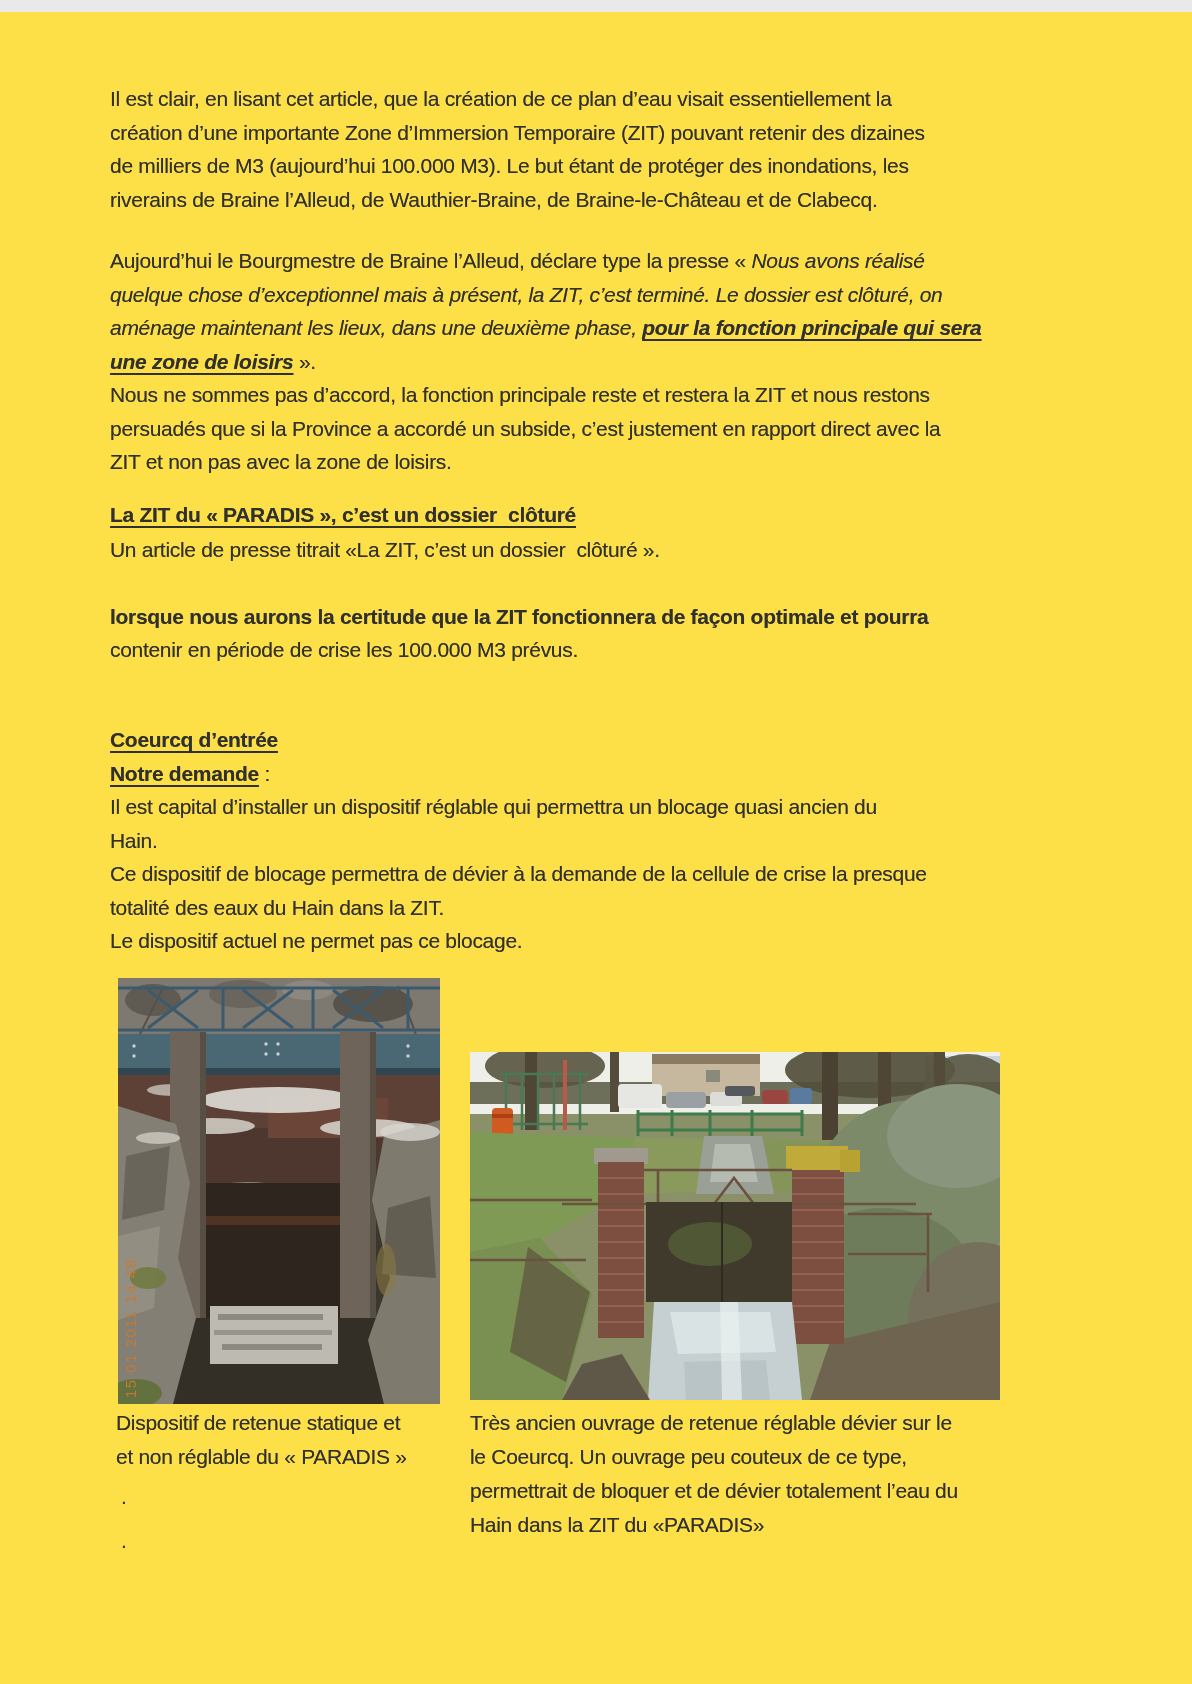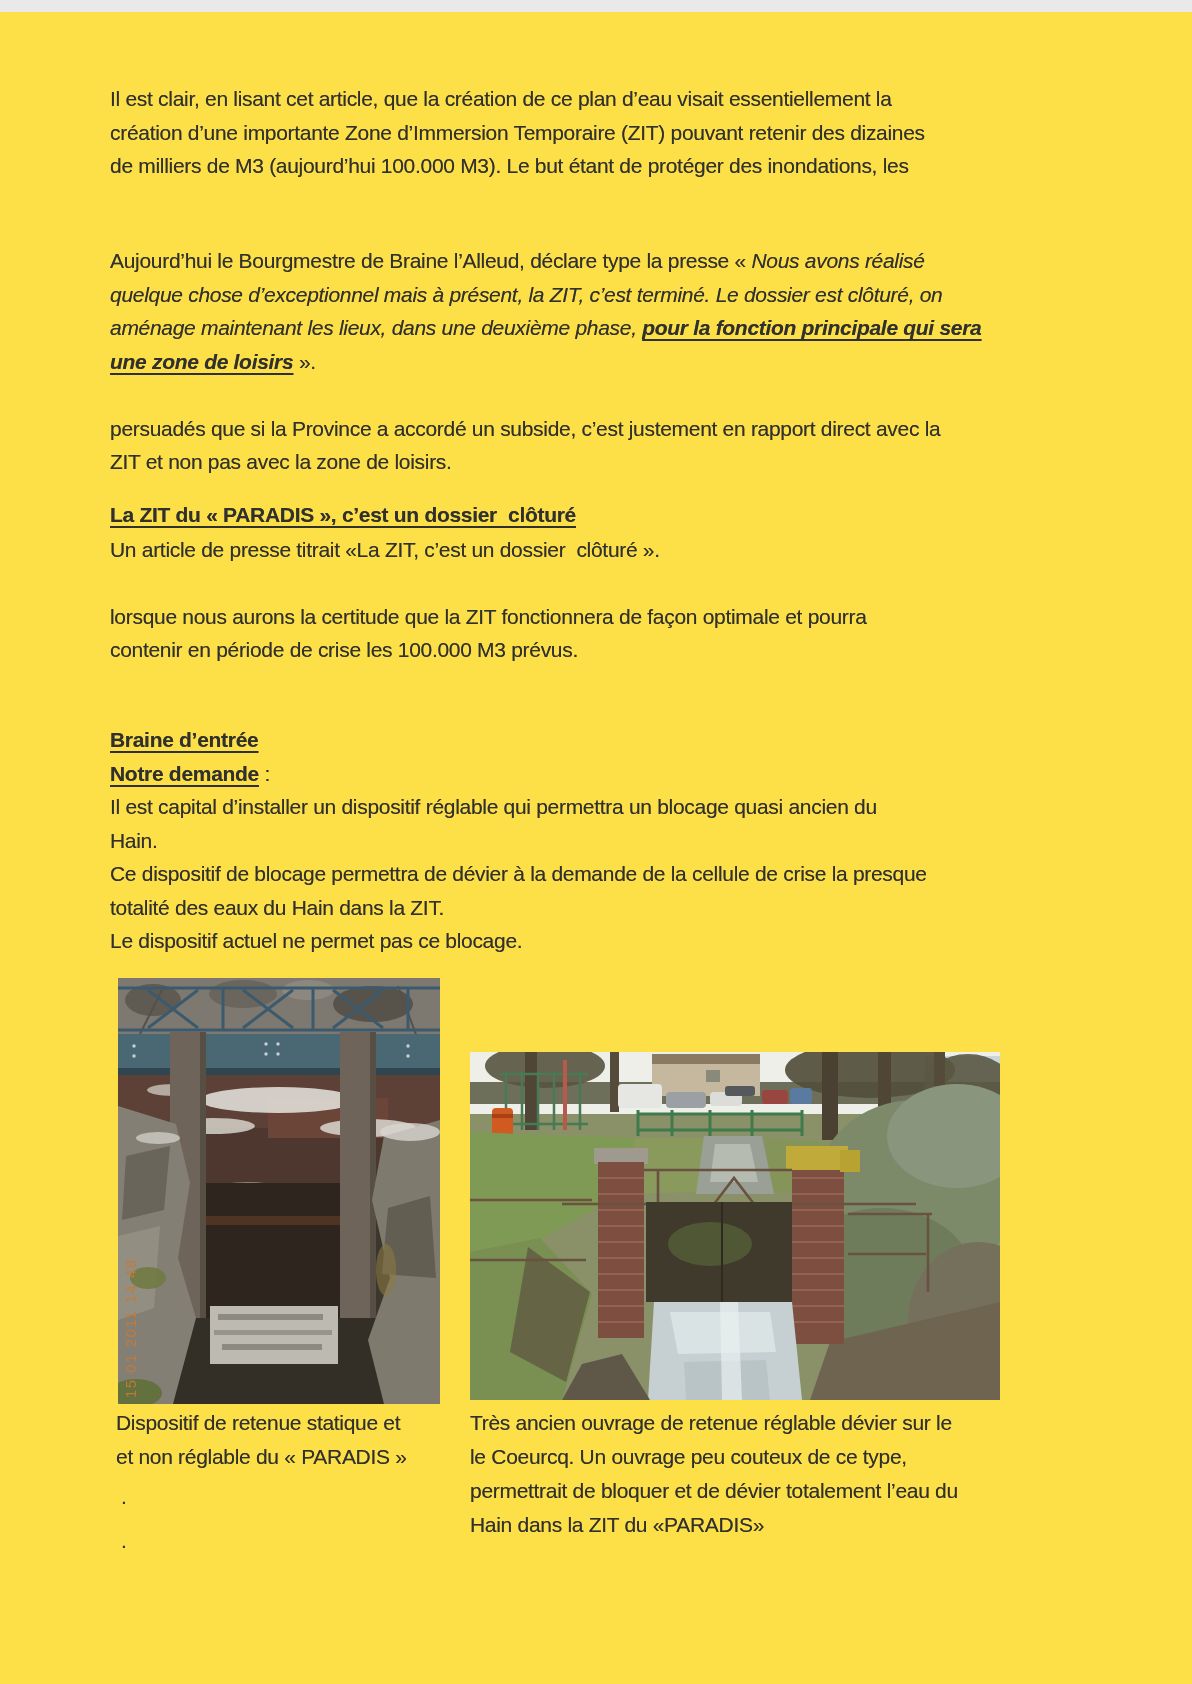--- a/index.html
+++ b/index.html
@@ -34,31 +34,33 @@
 </style>
 </head>
 <body>
 
 <div class="page">
 
   <div class="text-layer">
       <div class="line" style="top: 70px; left: 110px;"><span>Il est clair, en lisant cet article, que la création de ce plan d’eau visait essentiellement la</span></div>
       <div class="line" style="top: 104px; left: 110px;"><span>création d’une importante Zone d’Immersion Temporaire (ZIT) pouvant retenir des dizaines</span></div>
       <div class="line" style="top: 137px; left: 110px;"><span>de milliers de M3 (aujourd’hui 100.000 M3). Le but étant de protéger des inondations, les</span></div>
+      <div class="line" style="top: 171px; left: 110px;"><span>riverains de Braine l’Alleud, de Wauthier-Braine, de Braine-le-Château et de Clabecq.</span></div>
       <div class="line" style="top: 232px; left: 110px;"><span>Aujourd’hui le Bourgmestre de Braine l’Alleud, déclare type la presse « </span><span class="it">Nous avons réalisé</span></div>
       <div class="line" style="top: 266px; left: 110px; text-align: right;"><span class="it">quelque chose d’exceptionnel mais à présent, la ZIT, c’est terminé. Le dossier est clôturé, on</span></div>
       <div class="line" style="top: 299px; left: 110px;"><span class="it">aménage maintenant les lieux, dans une deuxième phase, </span><span class="it ul">pour la fonction principale qui sera</span></div>
       <div class="line" style="top: 333px; left: 110px;"><span class="it ul">une zone de loisirs</span><span> ».</span></div>
+      <div class="line" style="top: 366px; left: 110px;"><span>Nous ne sommes pas d’accord, la fonction principale reste et restera la ZIT et nous restons</span></div>
       <div class="line" style="top: 400px; left: 110px;"><span>persuadés que si la Province a accordé un subside, c’est justement en rapport direct avec la</span></div>
       <div class="line" style="top: 433px; left: 110px;"><span>ZIT et non pas avec la zone de loisirs.</span></div>
       <div class="line" style="top: 486px; left: 110px;"><span class="bd ul">La ZIT du « PARADIS », c’est un dossier  clôturé</span></div>
       <div class="line" style="top: 521px; left: 110px;"><span>Un article de presse titrait «La ZIT, c’est un dossier  clôturé ».</span></div>
-      <div class="line" style="top: 588px; left: 110px;"><span>lorsque nous aurons la certitude que la ZIT fonctionnera de façon optimale et pourra</span></div>
+      <div class="line" style="top: 588px; left: 110px; font-weight: bold;"><span>lorsque nous aurons la certitude que la ZIT fonctionnera de façon optimale et pourra</span></div>
       <div class="line" style="top: 621px; left: 110px;"><span>contenir en période de crise les 100.000 M3 prévus.</span></div>
-      <div class="line" style="top: 711px; left: 110px;"><span class="bd ul">Braine d’entrée</span></div>
+      <div class="line" style="top: 711px; left: 110px;"><span class="bd ul">Coeurcq d’entrée</span></div>
       <div class="line" style="top: 745px; left: 110px;"><span class="ul">Notre demande</span><span> :</span></div>
       <div class="line" style="top: 778px; left: 110px;"><span>Il est capital d’installer un dispositif réglable qui permettra un blocage quasi ancien du</span></div>
       <div class="line" style="top: 812px; left: 110px;"><span>Hain.</span></div>
       <div class="line" style="top: 845px; left: 110px;"><span>Ce dispositif de blocage permettra de dévier à la demande de la cellule de crise la presque</span></div>
       <div class="line" style="top: 879px; left: 110px;"><span>totalité des eaux du Hain dans la ZIT.</span></div>
       <div class="line" style="top: 1394px; left: 116px;"><span>Dispositif de retenue statique et</span></div>
       <div class="line" style="top: 912px; left: 110px;"><span>Le dispositif actuel ne permet pas ce blocage.</span></div>
       <div class="line" style="top: 1428px; left: 116px;"><span>et non réglable du « PARADIS »</span></div>
       <div class="line" style="top: 1468px; left: 121px;"><span>.</span></div>
       <div class="line" style="top: 1512px; left: 121px;"><span>.</span></div>

